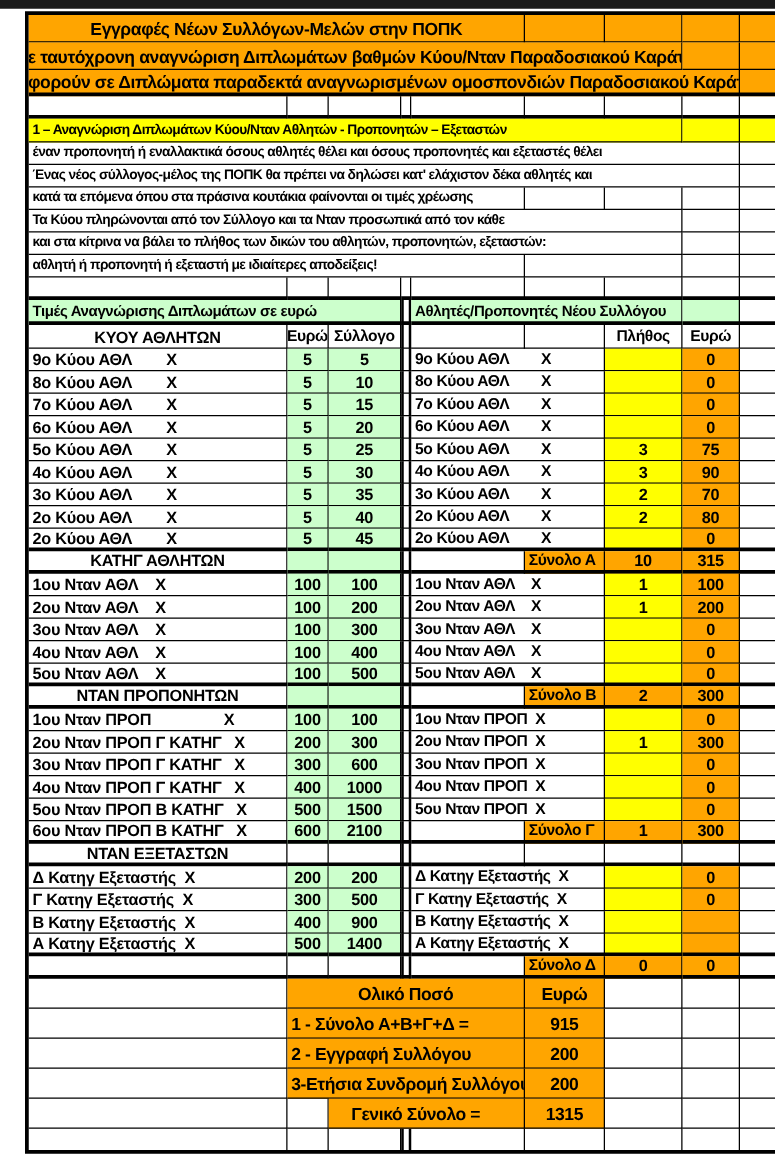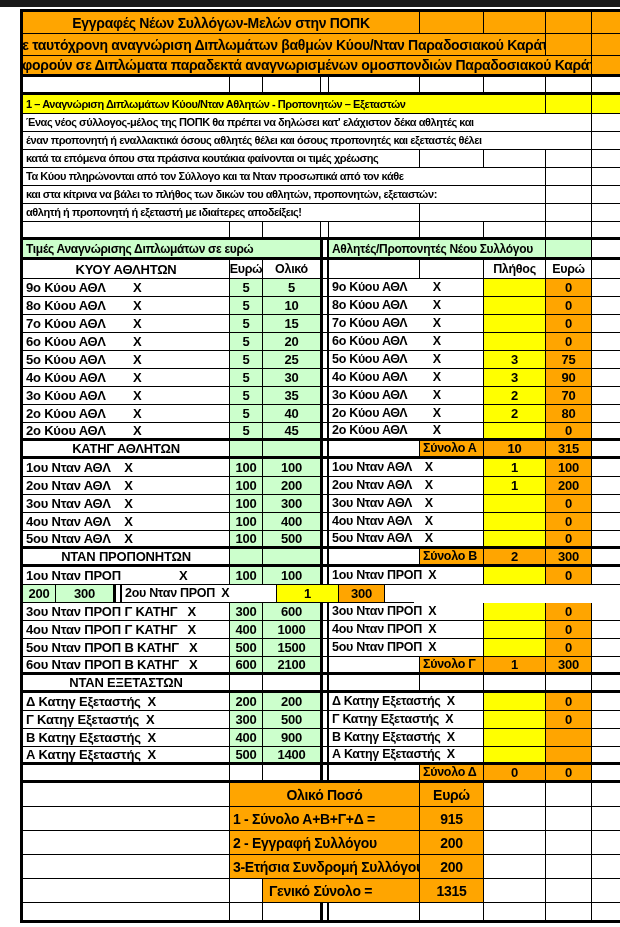--- a/index.html
+++ b/index.html
@@ -20,21 +20,21 @@
   .wF{width:64px}.wG{width:62px}.wH{width:46px}.wI{width:29px}
   .wEF{width:155px}.wFG{width:126px}.wAE{width:397px}.wAG{width:523px}.wAH{width:569px}
   .wBE{width:190px}.wCE{width:157px}.wABC{width:298px}.wEG{width:217px}
   
   .hT{height:22px}.hT3{height:21px}.hS{height:18px}.hY{height:19px}
   .hG{height:20px}.hC{height:19px}.hD{height:18px}.hM{height:24px}.hBE{height:17px}
   
   .org{background:#FFA500}.yel{background:#FFFF00}.grn{background:#CCFFCC}
   
   .ctr{justify-content:center}.num{justify-content:center}
-  .pl{padding-left:3px}.pl8{padding-left:6px}
+  .pl{padding-left:3px}.pl8{padding-left:18px}
   .t14{font-size:14px;letter-spacing:-0.3px}
   .t13{font-size:11px;letter-spacing:-0.45px}
   .t12{font-size:12px;letter-spacing:-0.3px}
   .t125{font-size:12.5px;letter-spacing:-0.3px}
   .div{border-left:2px solid #000;border-right:2px solid #000;}
 </style>
 </head>
 <body>
 
 <div class="topbar"></div>
@@ -71,25 +71,25 @@
   </div>
 
   <div class="r hY">
     <div class="c wAG yel pl t13">1 – Αναγνώριση Διπλωμάτων Κύου/Νταν Αθλητών - Προπονητών – Εξεταστών</div>
     <div class="c wH yel"></div>
     <div class="c wI yel last"></div>
   </div>
 
   <div id="prose">
       <div class="r hS">
+        <div class="c wAH pl t13">έναν προπονητή ή εναλλακτικά όσους αθλητές θέλει και όσους προπονητές και εξεταστές θέλει</div>
+        <div class="c wI pl t13 last"></div>
+      </div>
+      <div class="r hS">
         <div class="c wAH pl t13">Ένας νέος σύλλογος-μέλος της ΠΟΠΚ θα πρέπει να δηλώσει κατ' ελάχιστον δέκα αθλητές και</div>
-        <div class="c wI pl t13 last"></div>
-      </div>
-      <div class="r hS">
-        <div class="c wAH pl t13">έναν προπονητή ή εναλλακτικά όσους αθλητές θέλει και όσους προπονητές και εξεταστές θέλει</div>
         <div class="c wI pl t13 last"></div>
       </div>
       <div class="r hS">
         <div class="c wAE pl t13">κατά τα επόμενα όπου στα πράσινα κουτάκια φαίνονται οι τιμές χρέωσης</div>
         <div class="c wF pl t13"></div>
         <div class="c wG pl t13"></div>
         <div class="c wH pl t13"></div>
         <div class="c wI pl t13 last"></div>
       </div>
       <div class="r hS">
@@ -126,21 +126,21 @@
     <div class="c wABC grn pl t12">Τιμές Αναγνώρισης Διπλωμάτων σε ευρώ</div>
     <div class="c wD div"></div>
     <div class="c wEG grn pl t12">Αθλητές/Προπονητές Νέου Συλλόγου</div>
     <div class="c wH grn"></div>
     <div class="c wI last"></div>
   </div>
 
   <div class="r hC">
     <div class="c wA ctr">ΚΥΟΥ ΑΘΛΗΤΩΝ</div>
     <div class="c wB ctr t125">Ευρώ</div>
-    <div class="c wC ctr t125">Ολικό</div>
+    <div class="c wC ctr t125">Σύλλογο</div>
     <div class="c wD div"></div>
     <div class="c wE"></div>
     <div class="c wF"></div>
     <div class="c wG ctr t125">Πλήθος</div>
     <div class="c wH ctr t125">Ευρώ</div>
     <div class="c wI last"></div>
   </div>
 
   <div id="trows">
       <div class="r hD">
@@ -309,20 +309,21 @@
         <div class="c wA pl">1ου Νταν ΠΡΟΠ                 Χ</div>
         <div class="c wB grn num">100</div>
         <div class="c wC grn num">100</div>
         <div class="c wD div"></div>
         <div class="c wEF pl t125">1ου Νταν ΠΡΟΠ  Χ</div>
         <div class="c wG yel num"></div>
         <div class="c wH org num">0</div>
         <div class="c wI last"></div>
       </div>
       <div class="r hD">
+        <div class="c wA pl">2ου Νταν ΠΡΟΠ Γ ΚΑΤΗΓ   Χ</div>
         <div class="c wB grn num">200</div>
         <div class="c wC grn num">300</div>
         <div class="c wD div"></div>
         <div class="c wEF pl t125">2ου Νταν ΠΡΟΠ  Χ</div>
         <div class="c wG yel num">1</div>
         <div class="c wH org num">300</div>
         <div class="c wI last"></div>
       </div>
       <div class="r hD">
         <div class="c wA pl">3ου Νταν ΠΡΟΠ Γ ΚΑΤΗΓ   Χ</div>

